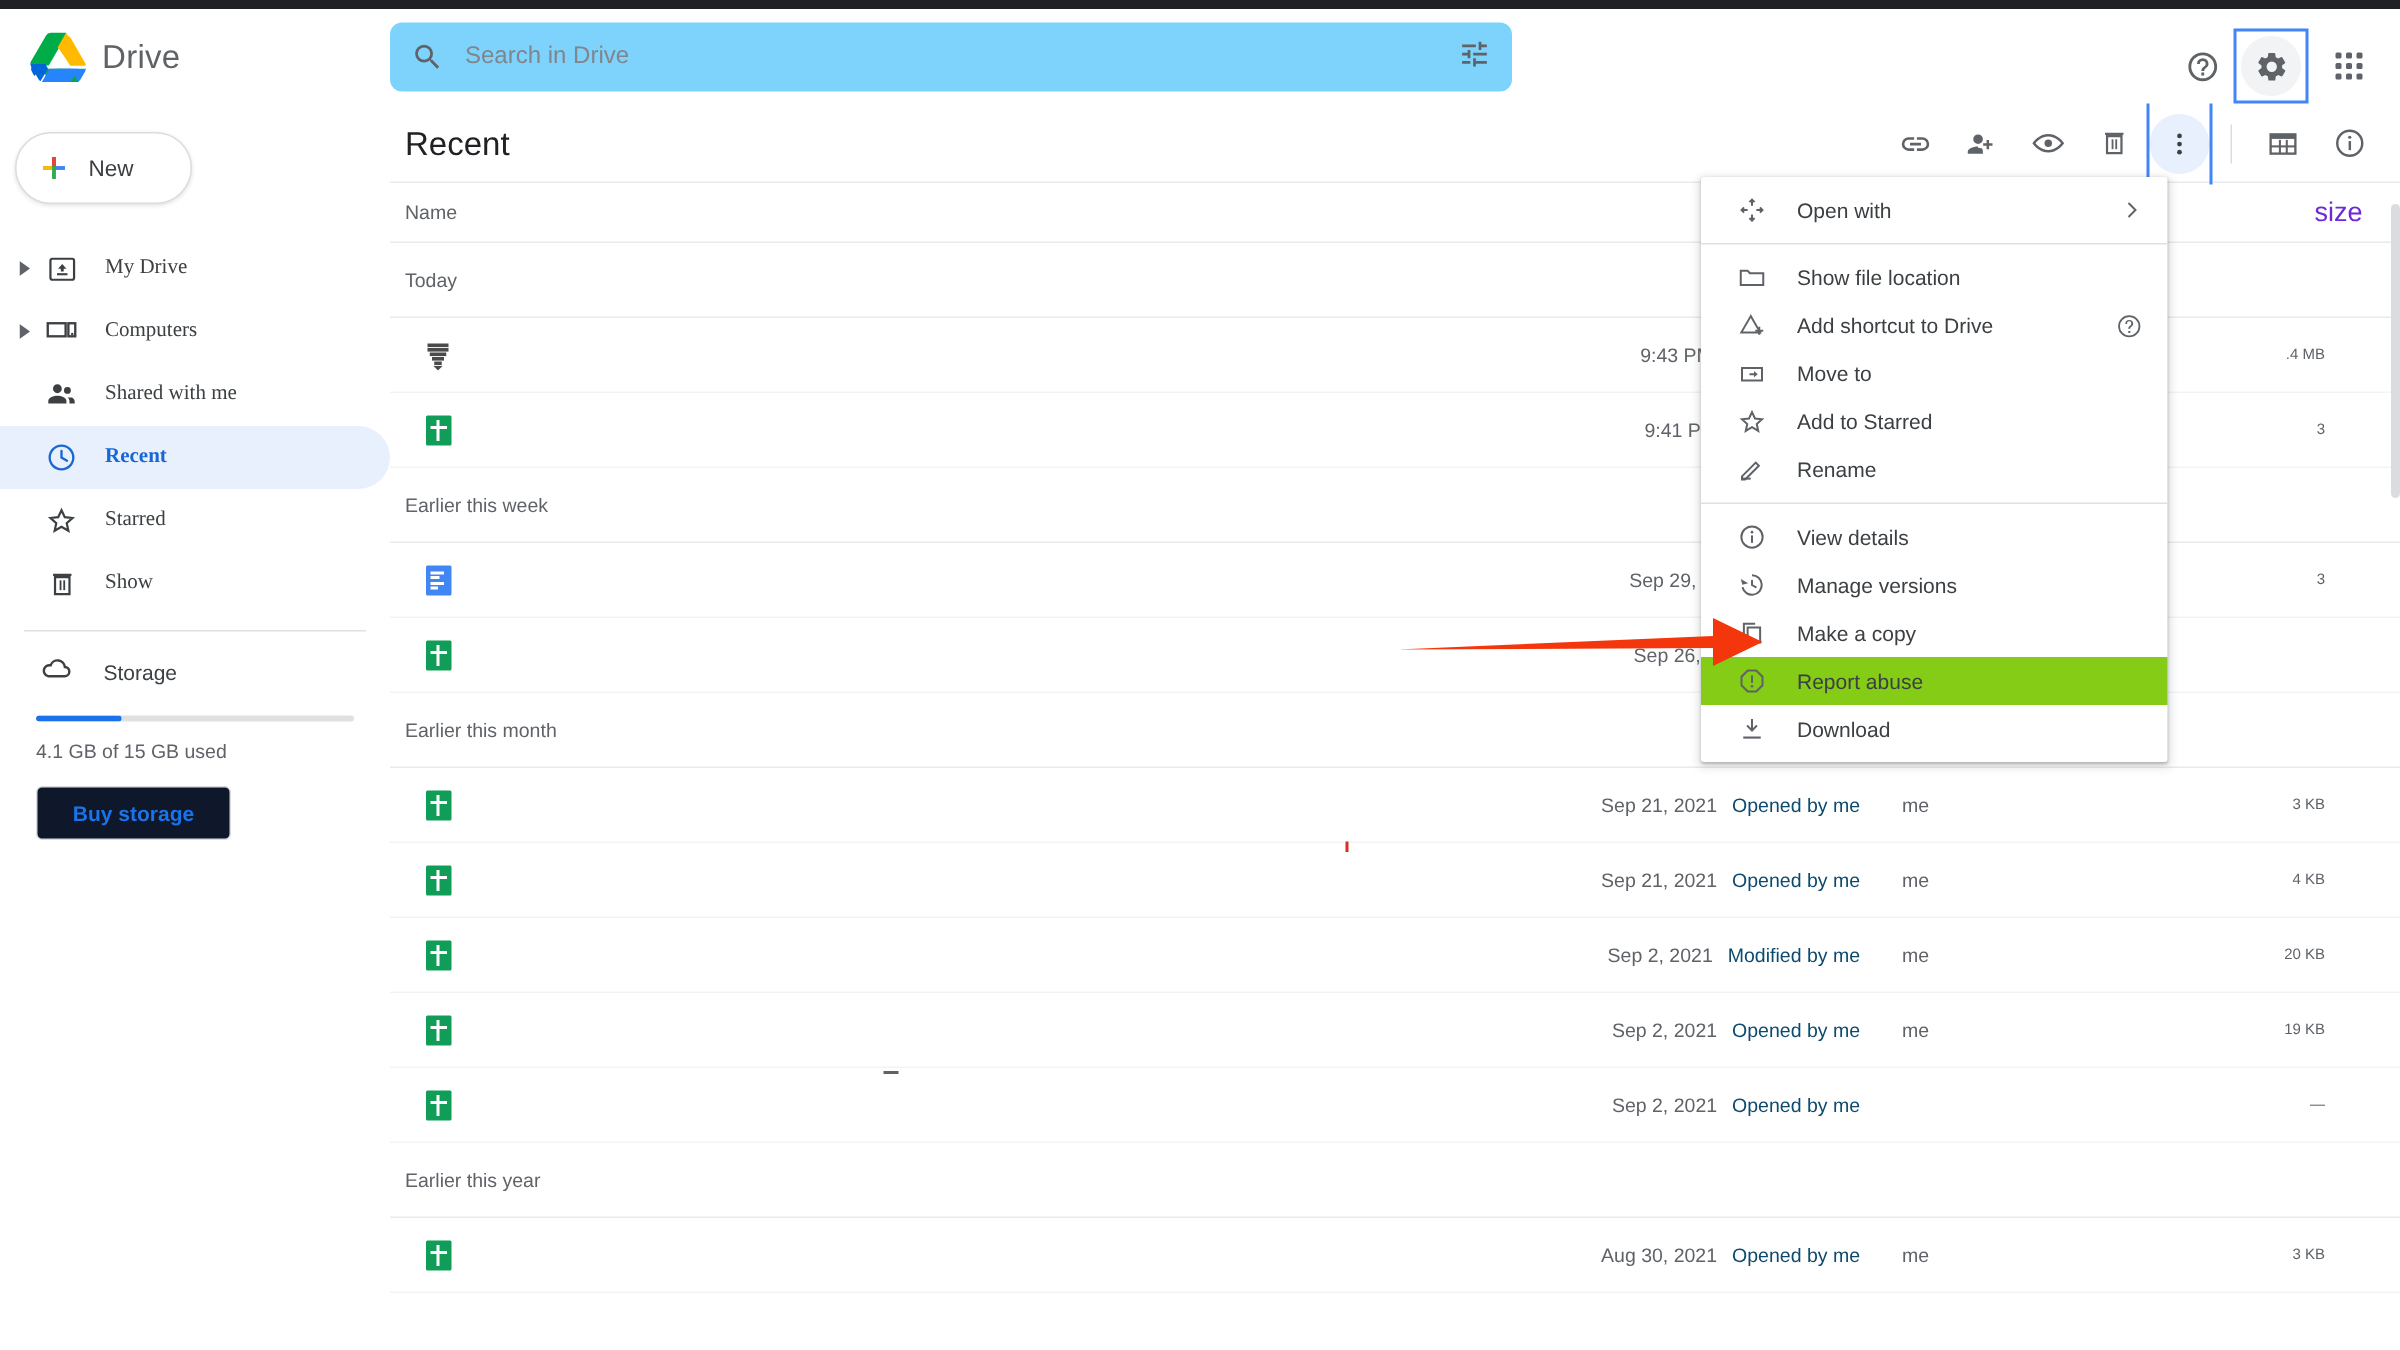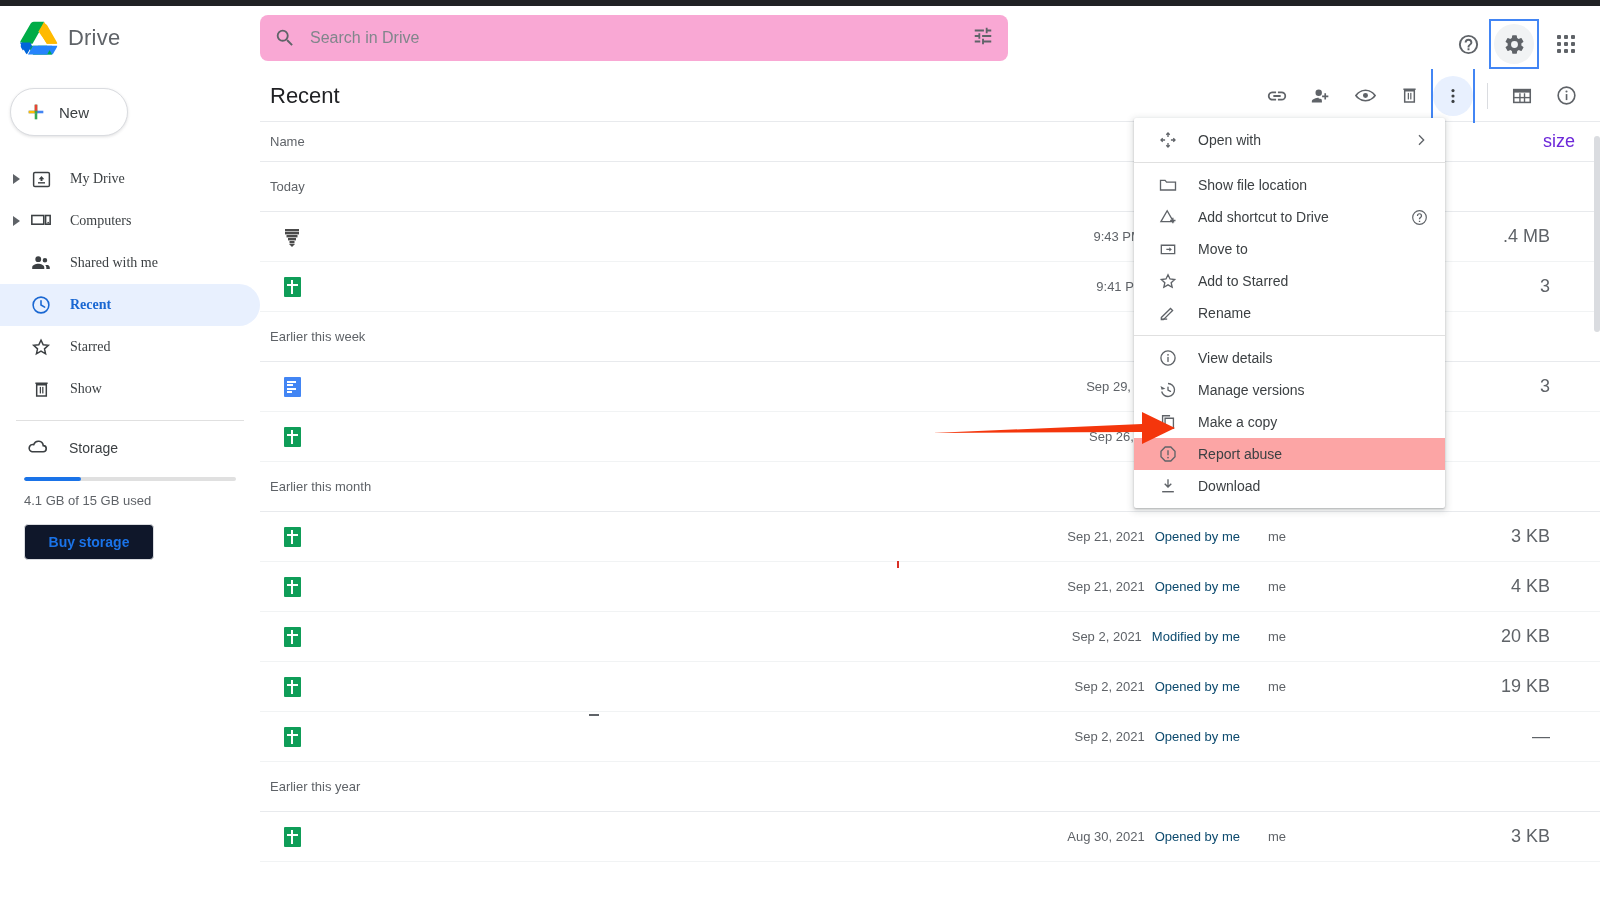--- a/index.html
+++ b/index.html
@@ -13,21 +13,21 @@
 
   
   .top-strip { position:absolute; top:0; left:0; width:1600px; height:6px; background:#202124; }
 
   
   .header { position:absolute; top:6px; left:0; width:1600px; height:64px; background:#fff; display:flex; align-items:center; }
   .brand { display:flex; align-items:center; width:260px; padding-left:20px; }
   .drive-logo { width:38px; height:34px; flex:0 0 auto; }
   .brand-name { font-size:22px; color:#5f6368; margin-left:10px; letter-spacing:0.2px; }
 
-  .searchwrap { position:relative; width:748px; height:46px; background:#f9a8d4; border-radius:8px;
+  .searchwrap { position:relative; width:748px; height:46px; background:#7dd3fc; border-radius:8px;
                 display:flex; align-items:center; padding:0 14px; }
   .searchwrap svg { flex:0 0 auto; }
   .search-input { flex:1; border:none; background:transparent; outline:none; font-size:16px;
                   color:#202124; margin-left:14px; font-family:"Liberation Sans", sans-serif; }
   .search-input::placeholder { color:#80868b; }
   .tune-btn { flex:0 0 auto; cursor:pointer; }
 
   .header-right { position:absolute; right:14px; top:6px; height:64px; display:flex; align-items:center; gap:6px; }
   .iconbtn { width:40px; height:40px; border-radius:50%; display:flex; align-items:center; justify-content:center;
              cursor:pointer; position:relative; }
@@ -87,35 +87,35 @@
   .grp-label { font-size:13px; color:#5f6368; padding-left:10px; }
 
   .row { height:50px; display:flex; align-items:center; border-bottom:1px solid #f1f3f4; cursor:pointer; }
   .row .fname { width:700px; display:flex; align-items:center; padding-left:22px; }
   .row .ficon { width:20px; height:20px; flex:0 0 20px; display:flex; align-items:center; justify-content:center; }
   .row .ftxt { font-size:14px; color:#202124; margin-left:18px; }
   .row .rdate { width:280px; font-size:13px; color:#5f6368; text-align:right; display:flex; justify-content:flex-end; gap:10px; }
   .row .rdate .d { color:#5f6368; }
   .row .rdate .a { color:#0c4a6e; }
   .row .rowner { width:150px; font-size:13px; color:#5f6368; padding-left:28px; }
-  .row .rsize { width:185px; font-size:18px; color:#5f6368; text-align:right; padding-right:25px; }
+  .row .rsize { width:185px; font-size:10px; color:#5f6368; text-align:right; padding-right:25px; }
 
   
   .sheet-ic { width:17px; height:20px; background:#0f9d58; border-radius:1px; position:relative; }
   .sheet-ic::before { content:""; position:absolute; left:7px; top:3px; width:2.5px; height:14px; background:#fff; }
   .sheet-ic::after { content:""; position:absolute; left:3px; top:7px; width:11px; height:2.5px; background:#fff; }
   .doc-ic { width:17px; height:20px; background:#4285f4; border-radius:1px; position:relative; }
   .doc-ic i { position:absolute; left:3.5px; background:#fff; height:2px; display:block; }
 
   
   .ctxmenu { position:absolute; left:1134px; top:118px; width:311px; background:#fff;
              box-shadow:0 2px 6px 2px rgba(60,64,67,.15), 0 1px 2px 0 rgba(60,64,67,.3);
              border-radius:2px; padding:6px 0; z-index:40; }
   .mi { height:32px; display:flex; align-items:center; padding:0 16px 0 24px; cursor:pointer; position:relative; }
-  .mi.highlight { background:#fca5a5; }
+  .mi.highlight { background:#84cc16; }
   .mi .mic { width:20px; height:20px; flex:0 0 20px; display:flex; align-items:center; justify-content:center; }
   .mi .mlabel { font-size:14px; color:#3c4043; margin-left:20px; white-space:nowrap; }
   .mi .mtrail { margin-left:auto; display:flex; align-items:center; }
   .msep { height:1px; background:#e0e0e0; margin:6px 0; }
 
   
   .arrow-svg { position:absolute; left:930px; top:400px; width:250px; height:60px; z-index:60; pointer-events:none; }
 
   
   .scrollbar { position:absolute; right:0; top:136px; width:6px; height:196px; background:#dadce0; border-radius:3px; z-index:30; }

